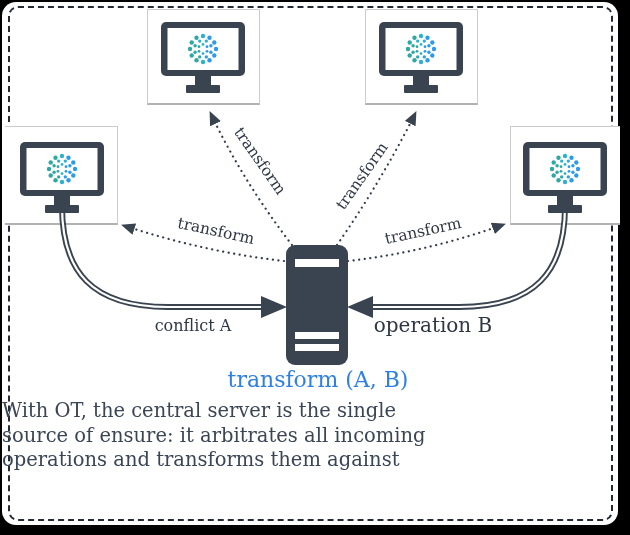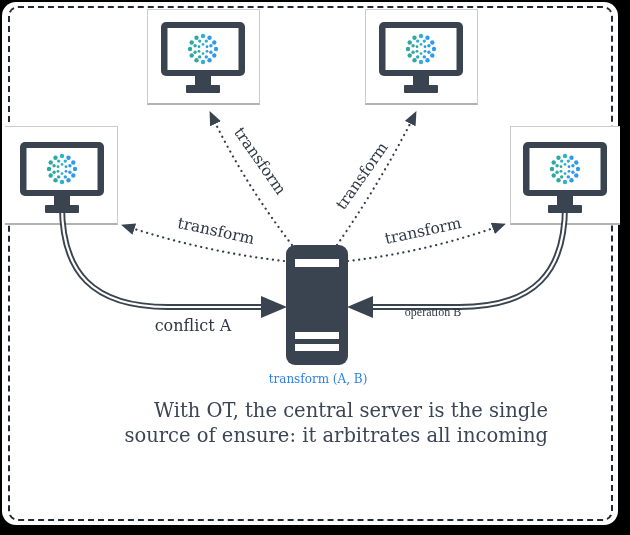--- a/index.html
+++ b/index.html
@@ -59,36 +59,36 @@
     color: #2e3744;
     font-size: 15.5px;
     white-space: nowrap;
     transform: translate(-50%, -50%);
   }
   .lbl-tf-inner-left  { left: 260px; top: 161px; transform: translate(-50%,-50%) rotate(55deg); }
   .lbl-tf-inner-right { left: 362px; top: 176px; transform: translate(-50%,-50%) rotate(-55deg); }
   .lbl-tf-outer-left  { left: 216px; top: 231px; transform: translate(-50%,-50%) rotate(12deg); }
   .lbl-tf-outer-right { left: 423px; top: 231px; transform: translate(-50%,-50%) rotate(-12deg); }
   .lbl-op-a { left: 193px; top: 325px; font-size: 16px; }
-  .lbl-op-b { left: 433px; top: 312px; font-size: 12px; font-family: Liberation Serif, serif; }
+  .lbl-op-b { left: 433px; top: 325px; font-size: 20px; }
   .server-label {
     position: absolute;
     left: 318px;
     top: 379px;
     transform: translate(-50%, -50%);
     color: #2f80e4;
-    font-size: 12px;
+    font-size: 22px;
     white-space: nowrap;
   }
   .caption {
     position: absolute;
     left: 2px;
     top: 399px;
     width: 546px;
-    text-align: right;
+    text-align: left;
     color: #3a4556;
     font-size: 19.5px;
     line-height: 24.5px;
   }
 </style>
 </head>
 <body>
 
 <div class="stage">
 
@@ -179,15 +179,16 @@
   <div class="lbl lbl-tf-inner-right">transform</div>
   <div class="lbl lbl-tf-outer-left">transform</div>
   <div class="lbl lbl-tf-outer-right">transform</div>
   <div class="lbl lbl-op-a">conflict A</div>
   <div class="lbl lbl-op-b">operation B</div>
   <div class="server-label">transform (A, B)</div>
 
   <div class="caption">
     <div>With OT, the central server is the single</div>
     <div>source of ensure: it arbitrates all incoming</div>
+    <div>operations and transforms them against</div>
   </div>
 
 </div>
 
 </body></html>

